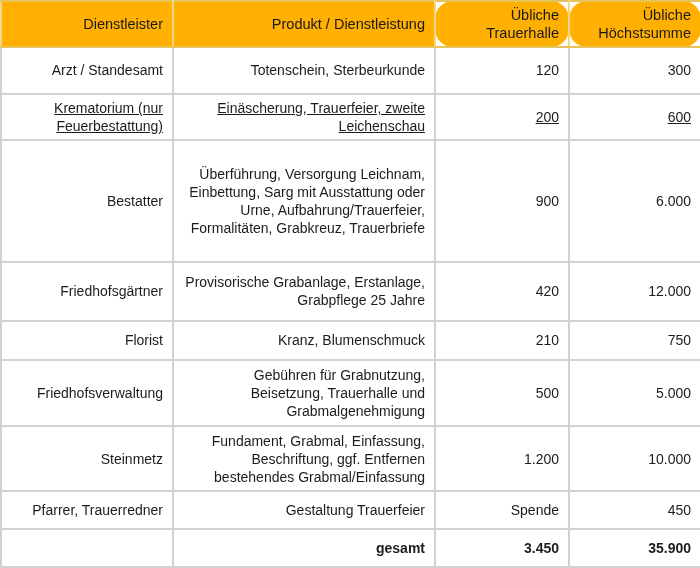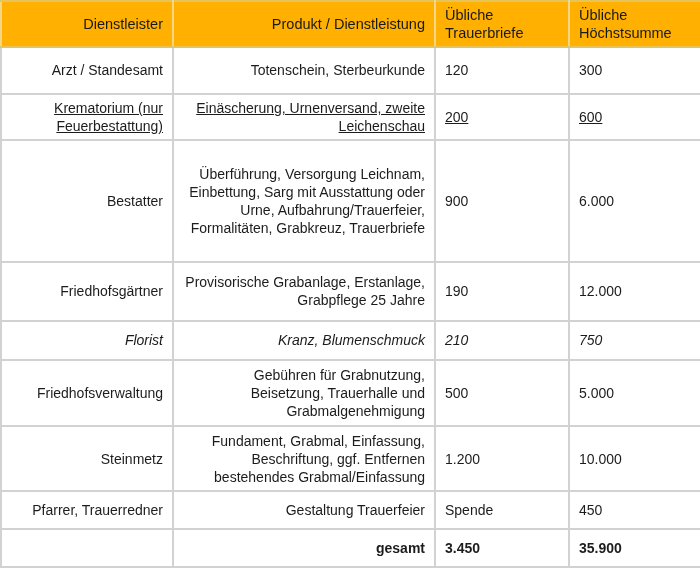--- a/index.html
+++ b/index.html
@@ -28,74 +28,74 @@
     thead tr { height: 46px; }
     th {
       background: #ffb000;
       font-weight: normal;
       color: #1a1a1a;
       font-size: 14.5px;
       border-color: #e6c45a #f0d27a;
       border-left: 2px solid #f2d789;
       border-right: 2px solid #f2d789;
     }
-    th.num, td.num { text-align: left; }
+    th.num, td.num { text-align: right; border-radius: 18px; }
     td.bold { font-weight: bold; }
     tr.r1 { height: 46px; }
     tr.r2 { height: 45px; text-decoration: underline; }
     tr.r3 { height: 119px; }
     tr.r4 { height: 58px; }
-    tr.r5 { height: 38px; font-style: italic; }
+    tr.r5 { height: 38px; }
     tr.r6 { height: 65px; }
     tr.r7 { height: 64px; }
     tr.r8 { height: 37px; }
     tr.r9 { height: 37px; margin-left: 33px; }
     tr.r10 { height: 37px; }
   </style>
 </head>
 <body>
 
 <table>
   <colgroup>
     <col class="c1">
       <col class="c2">
       <col class="c3">
       <col class="c4">
   </colgroup>
   <thead>
     <tr>
       <th>Dienstleister</th>
       <th>Produkt / Dienstleistung</th>
-      <th class="num"><span>Übliche</span><br><span>Trauerbriefe</span></th>
+      <th class="num"><span>Übliche</span><br><span>Trauerhalle</span></th>
       <th class="num"><span>Übliche</span><br><span>Höchstsumme</span></th>
     </tr>
   </thead>
   <tbody>
     <tr class="r1">
       <td>Arzt / Standesamt</td>
       <td>Totenschein, Sterbeurkunde</td>
       <td class="num">120</td>
       <td class="num">300</td>
     </tr>
     <tr class="r2">
       <td>Krematorium (nur Feuerbestattung)</td>
-      <td>Einäscherung, Urnenversand, zweite Leichenschau</td>
+      <td>Einäscherung, Trauerfeier, zweite Leichenschau</td>
       <td class="num">200</td>
       <td class="num">600</td>
     </tr>
     <tr class="r3">
       <td>Bestatter</td>
       <td>Überführung, Versorgung Leichnam, Einbettung, Sarg mit Ausstattung oder Urne, Aufbahrung/Trauerfeier, Formalitäten, Grabkreuz, Trauerbriefe</td>
       <td class="num">900</td>
       <td class="num">6.000</td>
     </tr>
     <tr class="r4">
       <td>Friedhofsgärtner</td>
       <td>Provisorische Grabanlage, Erstanlage, Grabpflege 25 Jahre</td>
-      <td class="num">190</td>
+      <td class="num">420</td>
       <td class="num">12.000</td>
     </tr>
     <tr class="r5">
       <td>Florist</td>
       <td>Kranz, Blumenschmuck</td>
       <td class="num">210</td>
       <td class="num">750</td>
     </tr>
     <tr class="r6">
       <td>Friedhofsverwaltung</td>

